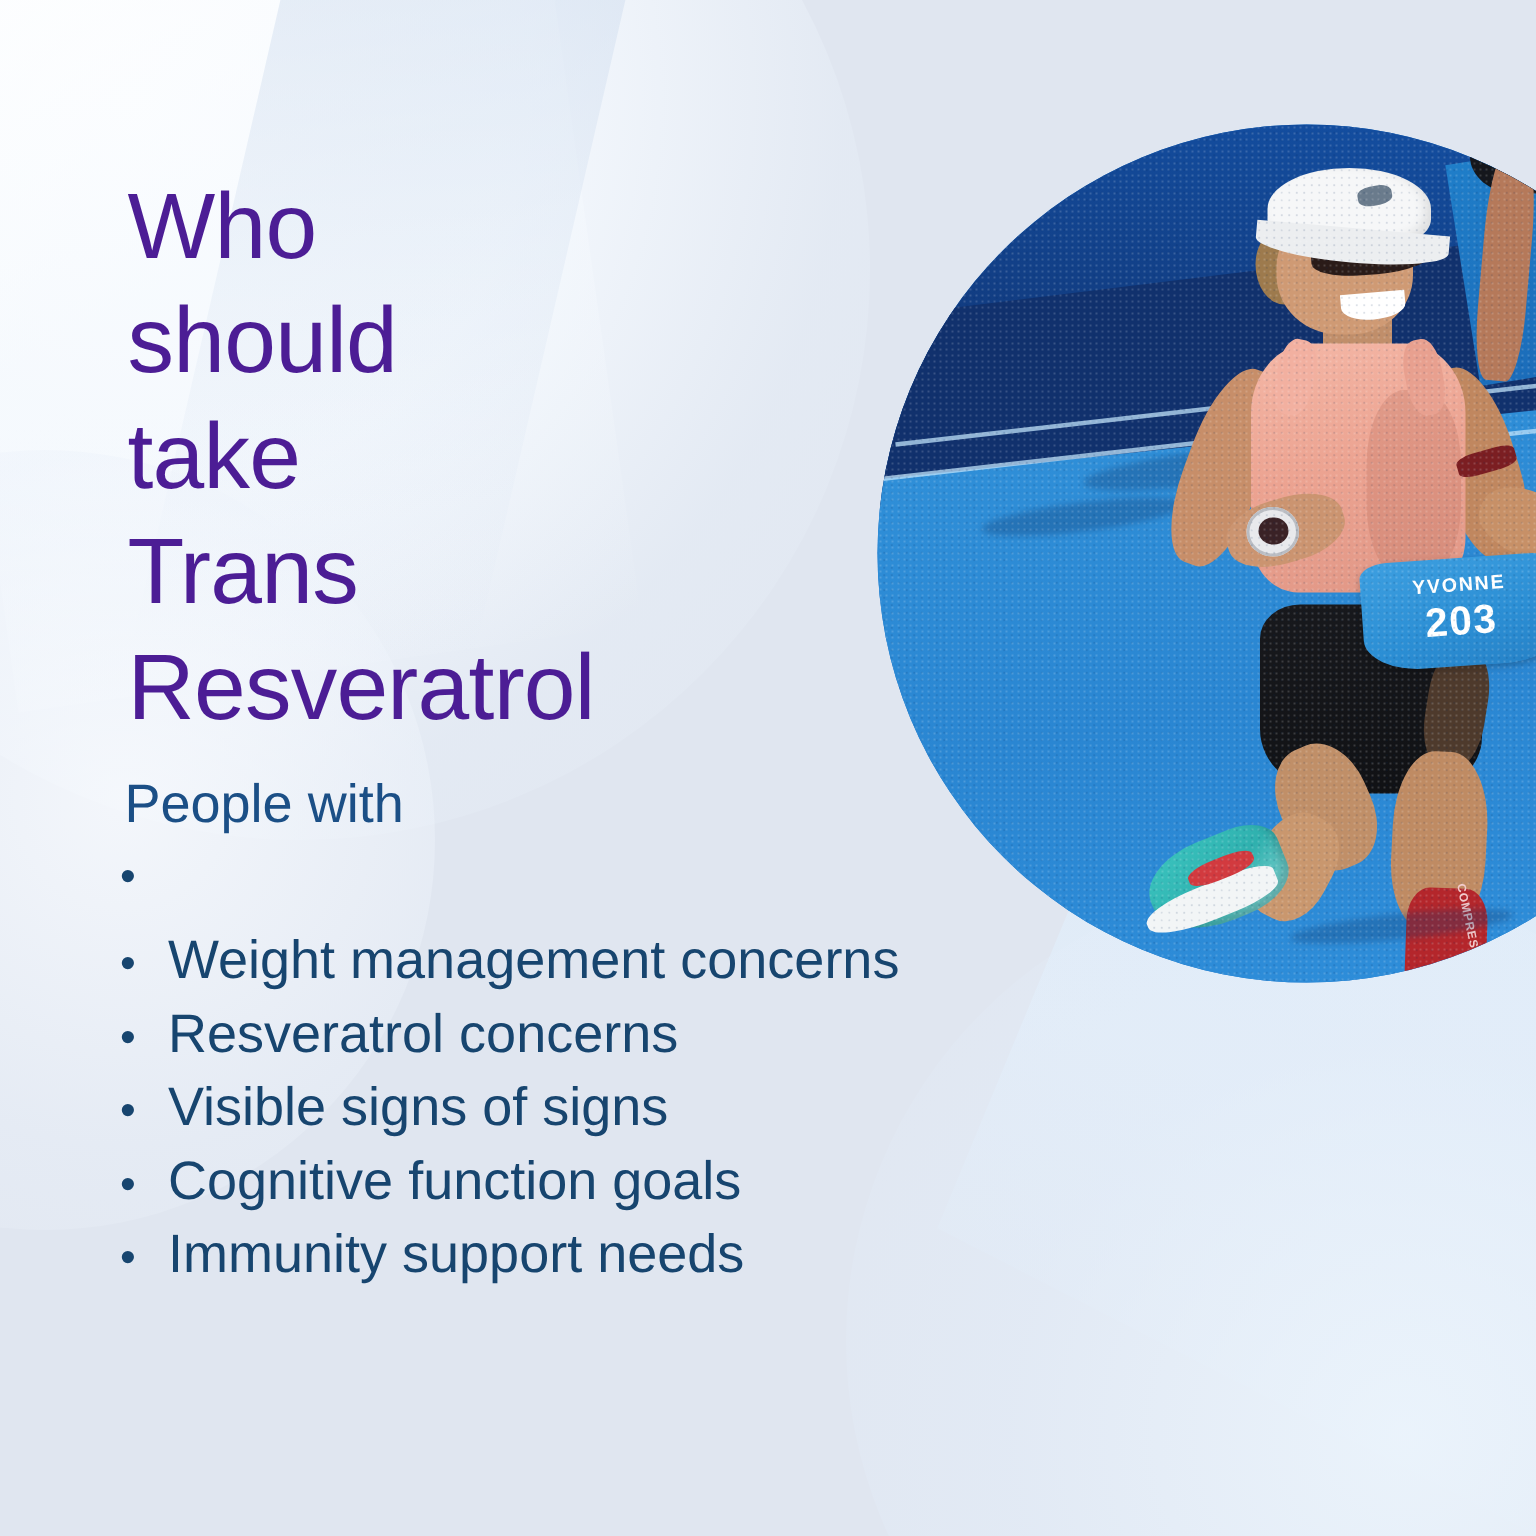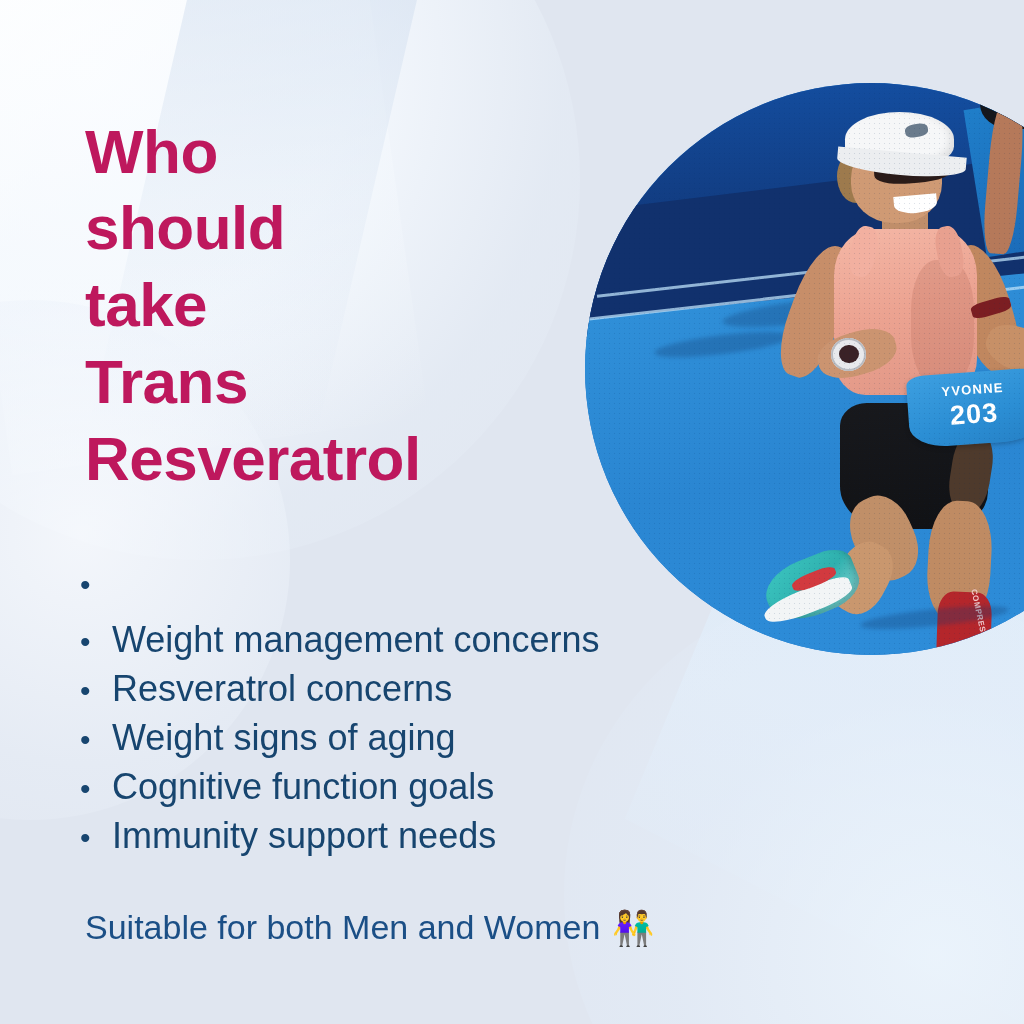--- a/index.html
+++ b/index.html
@@ -104,24 +104,24 @@
                 rgba(224,230,240,0) 100%);
   }
 
   
   .headline {
     position: absolute;
     left: 85px;
     top: 72px;
     width: 470px;
     font-size: 62px;
-    font-weight: bold;
+    font-weight: normal;
     line-height: 1.24;
     letter-spacing: -0.5px;
-    color: #be185d;
+    color: #4c1d95;
     white-space: pre-line;
   }
 
   
   .intro {
     position: absolute;
     left: 83px;
     top: 518px;
     font-size: 36px;
     font-weight: normal;
@@ -461,51 +461,48 @@
   <div class="bg-glow-left"></div>
   <div class="bg-wedge-br"></div>
   <div class="bg-glow-br"></div>
 
   <h1 class="headline">Who
 should
 take
 Trans
 Resveratrol</h1>
 
+  <div class="intro">People with</div>
 
   <ul class="bullets">
     <li>
       <span class="dot">•</span>
     </li>
     <li>
       <span class="dot">•</span>
       <span class="txt">Weight management concerns</span>
     </li>
     <li>
       <span class="dot">•</span>
       <span class="txt">Resveratrol concerns</span>
     </li>
     <li>
       <span class="dot">•</span>
-      <span class="txt">Weight signs of aging</span>
+      <span class="txt">Visible signs of signs</span>
     </li>
     <li>
       <span class="dot">•</span>
       <span class="txt">Cognitive function goals</span>
     </li>
     <li>
       <span class="dot">•</span>
       <span class="txt">Immunity support needs</span>
     </li>
   </ul>
 
-  <div class="footer-line">
-    <span>Suitable for both Men and Women</span>
-    <span class="footer-emoji">👫</span>
-  </div>
 
   <div class="photo-circle">
     <div class="track-far"></div>
     <div class="track-dark-band"></div>
     <div class="track-near"></div>
 
     <div class="lane-line ll1"></div>
     <div class="lane-line ll2"></div>
     <div class="lane-line ll3"></div>
     <div class="lane-line ll4"></div>

